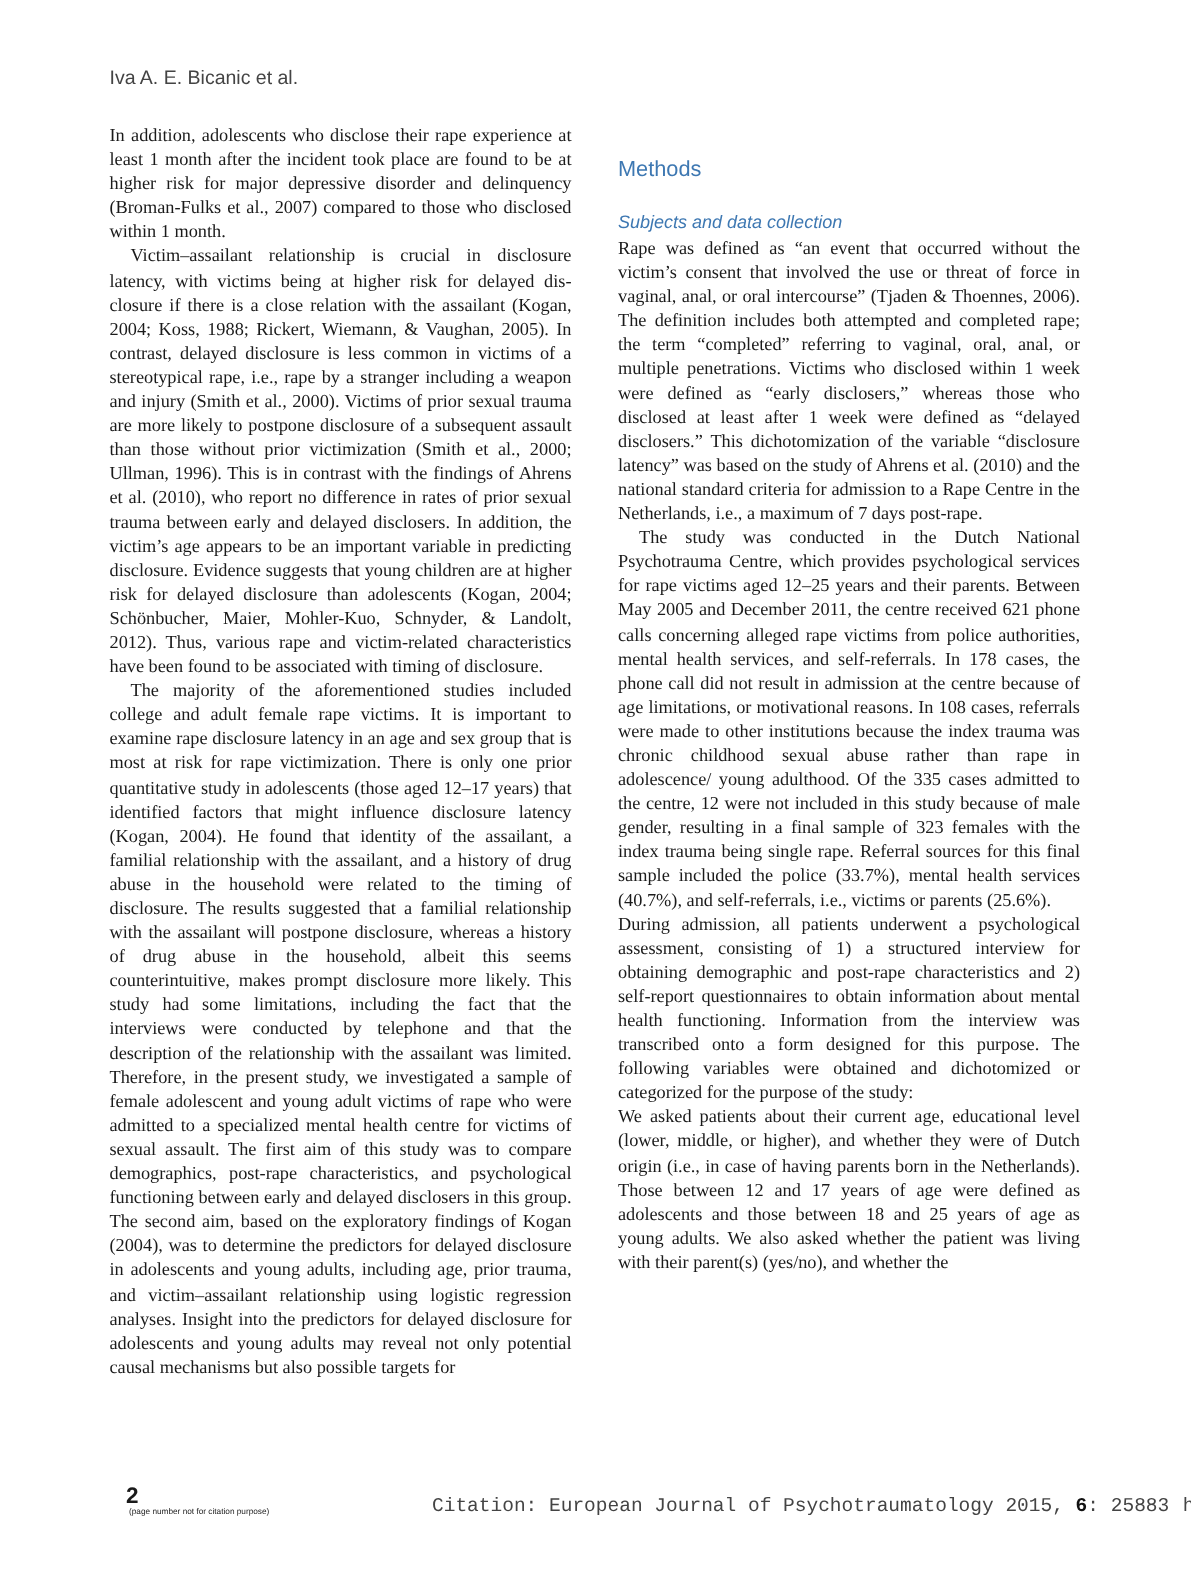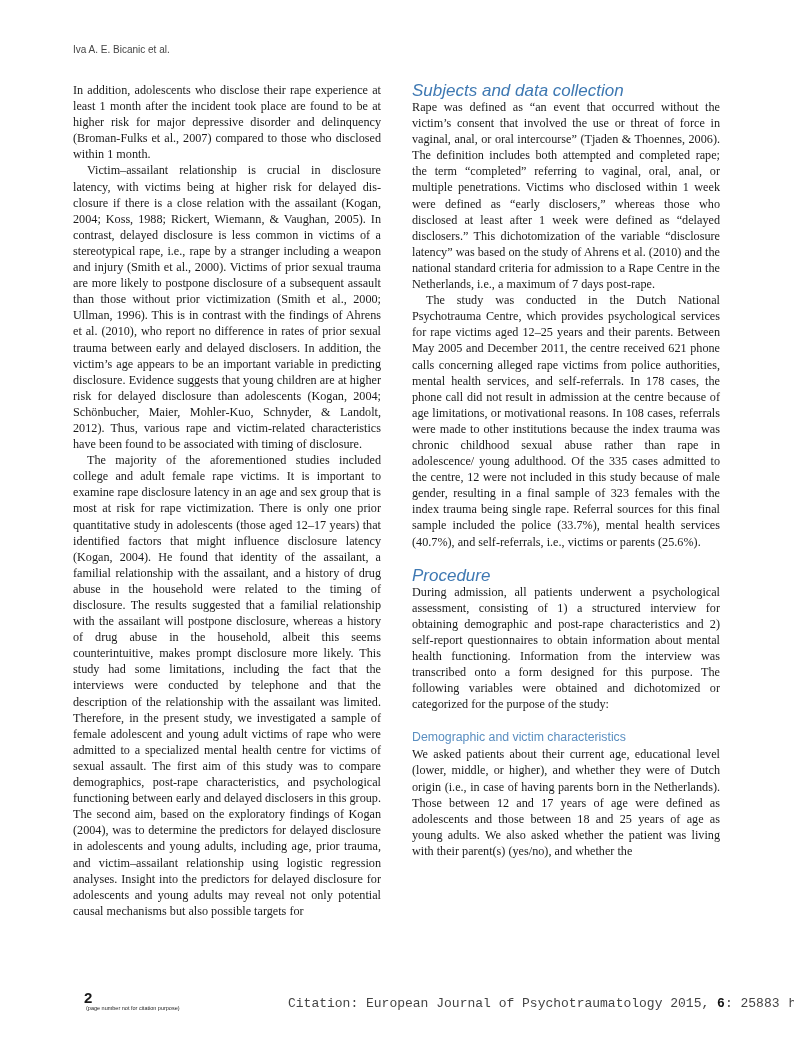--- a/index.html
+++ b/index.html
@@ -1,36 +1,36 @@
 <!DOCTYPE html>
 <html><head>
 <meta charset="utf-8">
 <style>
   html, body { margin: 0; padding: 0; background: #ffffff; }
   body { width: 794px; height: 1058px; position: relative; overflow: hidden; color: #1a1a1a; }
   .running-head {
     position: absolute; left: 73px; top: 44px;
-    font-family: "Liberation Sans", sans-serif; font-size: 10px; color: #444;
+    font-family: "Liberation Sans", sans-serif; font-size: 13px; color: #444;
   }
   .col {
     position: absolute; top: 82px; width: 308px;
     font-family: "Liberation Serif", serif; font-size: 12.2px; line-height: 16.1px;
     text-align: justify; hyphens: manual;
   }
   .col.left { left: 73px; }
   .col.right { left: 412px; }
   .col p { margin: 0; }
   .col p.indent { text-indent: 14px; }
   h2.section {
     font-family: "Liberation Sans", sans-serif; font-weight: normal;
     color: #3e78b2; font-size: 14.5px; margin: 22px 0 18px 0; line-height: 18px;
   }
   h3.sub {
     font-family: "Liberation Sans", sans-serif; font-style: italic; font-weight: normal;
-    color: #3e78b2; font-size: 17px; margin: 0; line-height: 17px;
+    color: #3e78b2; font-size: 12px; margin: 0; line-height: 17px;
   }
   h3.sub.gap { margin-top: 17px; }
   h4.subsub {
     font-family: "Liberation Sans", sans-serif; font-weight: normal;
     color: #5a8ec0; font-size: 12.3px; margin: 17px 0 0 0; line-height: 17px;
   }
   .footer-page {
     position: absolute; left: 84px; top: 990px;
     font-family: "Liberation Sans", sans-serif; font-weight: bold; font-size: 15px; line-height: 15px;
   }
@@ -50,24 +50,23 @@
 
 <div class="running-head">Iva A. E. Bicanic et al.</div>
 
 <div class="col left">
   <p>In addition, adolescents who disclose their rape experience at least 1 month after the incident took place are found to be at higher risk for major depressive disorder and delinquency (Broman-Fulks et al., 2007) compared to those who disclosed within 1 month.</p>
   <p class="indent">Victim–assailant relationship is crucial in disclosure latency, with victims being at higher risk for delayed dis­closure if there is a close relation with the assailant (Kogan, 2004; Koss, 1988; Rickert, Wiemann, &amp; Vaughan, 2005). In contrast, delayed disclosure is less common in victims of a stereotypical rape, i.e., rape by a stranger including a weapon and injury (Smith et al., 2000). Victims of prior sexual trauma are more likely to postpone disclosure of a subsequent assault than those without prior victimization (Smith et al., 2000; Ullman, 1996). This is in contrast with the findings of Ahrens et al. (2010), who report no dif­ference in rates of prior sexual trauma between early and delayed disclosers. In addition, the victim’s age appears to be an important variable in predicting disclosure. Evidence suggests that young children are at higher risk for delayed disclosure than adolescents (Kogan, 2004; Schönbucher, Maier, Mohler-Kuo, Schnyder, &amp; Landolt, 2012). Thus, various rape and victim-related character­istics have been found to be associated with timing of disclosure.</p>
   <p class="indent">The majority of the aforementioned studies included college and adult female rape victims. It is important to examine rape disclosure latency in an age and sex group that is most at risk for rape victimization. There is only one prior quantitative study in adolescents (those aged 12–17 years) that identified factors that might influence disclosure latency (Kogan, 2004). He found that identity of the assailant, a familial relationship with the assailant, and a history of drug abuse in the household were related to the timing of disclosure. The results suggested that a familial relationship with the assailant will postpone disclosure, whereas a history of drug abuse in the house­hold, albeit this seems counterintuitive, makes prompt disclosure more likely. This study had some limitations, including the fact that the interviews were conducted by telephone and that the description of the relationship with the assailant was limited. Therefore, in the present study, we investigated a sample of female adolescent and young adult victims of rape who were admitted to a specialized mental health centre for victims of sexual assault. The first aim of this study was to compare demographics, post-rape characteristics, and psychological functioning between early and delayed disclosers in this group. The second aim, based on the exploratory findings of Kogan (2004), was to determine the predictors for delayed disclosure in adoles­cents and young adults, including age, prior trauma, and victim–assailant relationship using logistic regression analyses. Insight into the predictors for delayed disclosure for adolescents and young adults may reveal not only potential causal mechanisms but also possible targets for</p>
 </div>
 
 <div class="col right">
+  <h2 class="section">Methods</h2>
   <h3 class="sub">Subjects and data collection</h3>
   <p>Rape was defined as “an event that occurred without the victim’s consent that involved the use or threat of force in vaginal, anal, or oral intercourse” (Tjaden &amp; Thoennes, 2006). The definition includes both attempted and com­pleted rape; the term “completed” referring to vaginal, oral, anal, or multiple penetrations. Victims who disclosed within 1 week were defined as “early disclosers,” whereas those who disclosed at least after 1 week were defined as “delayed disclosers.” This dichotomization of the variable “disclosure latency” was based on the study of Ahrens et al. (2010) and the national standard criteria for admis­sion to a Rape Centre in the Netherlands, i.e., a maximum of 7 days post-rape.</p>
   <p class="indent">The study was conducted in the Dutch National Psychotrauma Centre, which provides psychological ser­vices for rape victims aged 12–25 years and their parents. Between May 2005 and December 2011, the centre re­ceived 621 phone calls concerning alleged rape victims from police authorities, mental health services, and self-referrals. In 178 cases, the phone call did not result in admission at the centre because of age limitations, or motivational reasons. In 108 cases, referrals were made to other institutions because the index trauma was chronic childhood sexual abuse rather than rape in adolescence/ young adulthood. Of the 335 cases admitted to the centre, 12 were not included in this study because of male gender, resulting in a final sample of 323 females with the index trauma being single rape. Referral sources for this final sample included the police (33.7%), mental health services (40.7%), and self-referrals, i.e., victims or parents (25.6%).</p>
-  <h3 class="sub gap">Procedure</h3>
   <p>During admission, all patients underwent a psychological assessment, consisting of 1) a structured interview for obtaining demographic and post-rape characteristics and 2) self-report questionnaires to obtain information about mental health functioning. Information from the inter­view was transcribed onto a form designed for this purpose. The following variables were obtained and dichotomized or categorized for the purpose of the study:</p>
-  <h4 class="subsub">Demographic and victim characteristics</h4>
   <p>We asked patients about their current age, educational level (lower, middle, or higher), and whether they were of Dutch origin (i.e., in case of having parents born in the Netherlands). Those between 12 and 17 years of age were defined as adolescents and those between 18 and 25 years of age as young adults. We also asked whether the patient was living with their parent(s) (yes/no), and whether the</p>
 </div>
 
 <div class="footer-page">2</div>
 <div class="footer-note">(page number not for citation purpose)</div>
 <div class="footer-citation"><span>Citation: European Journal of Psychotraumatology 2015, </span><b>6</b><span>: 25883</span><span class="footer-doi">http://dx.doi.org/10.3402/ejpt.v6.25883</span></div>
 
 </body></html>

